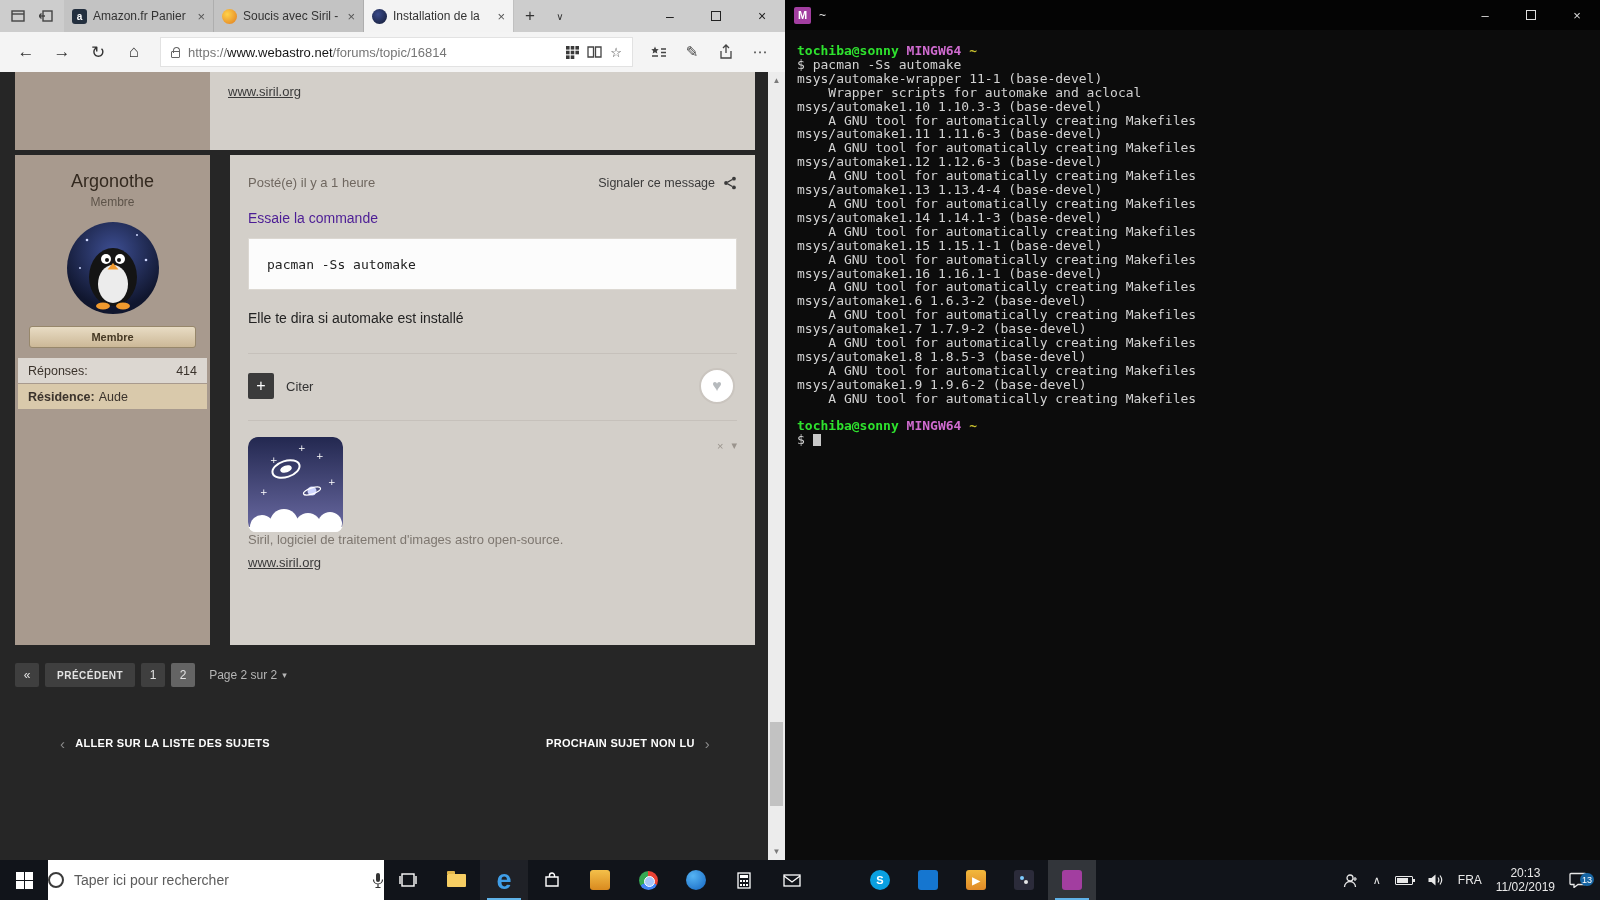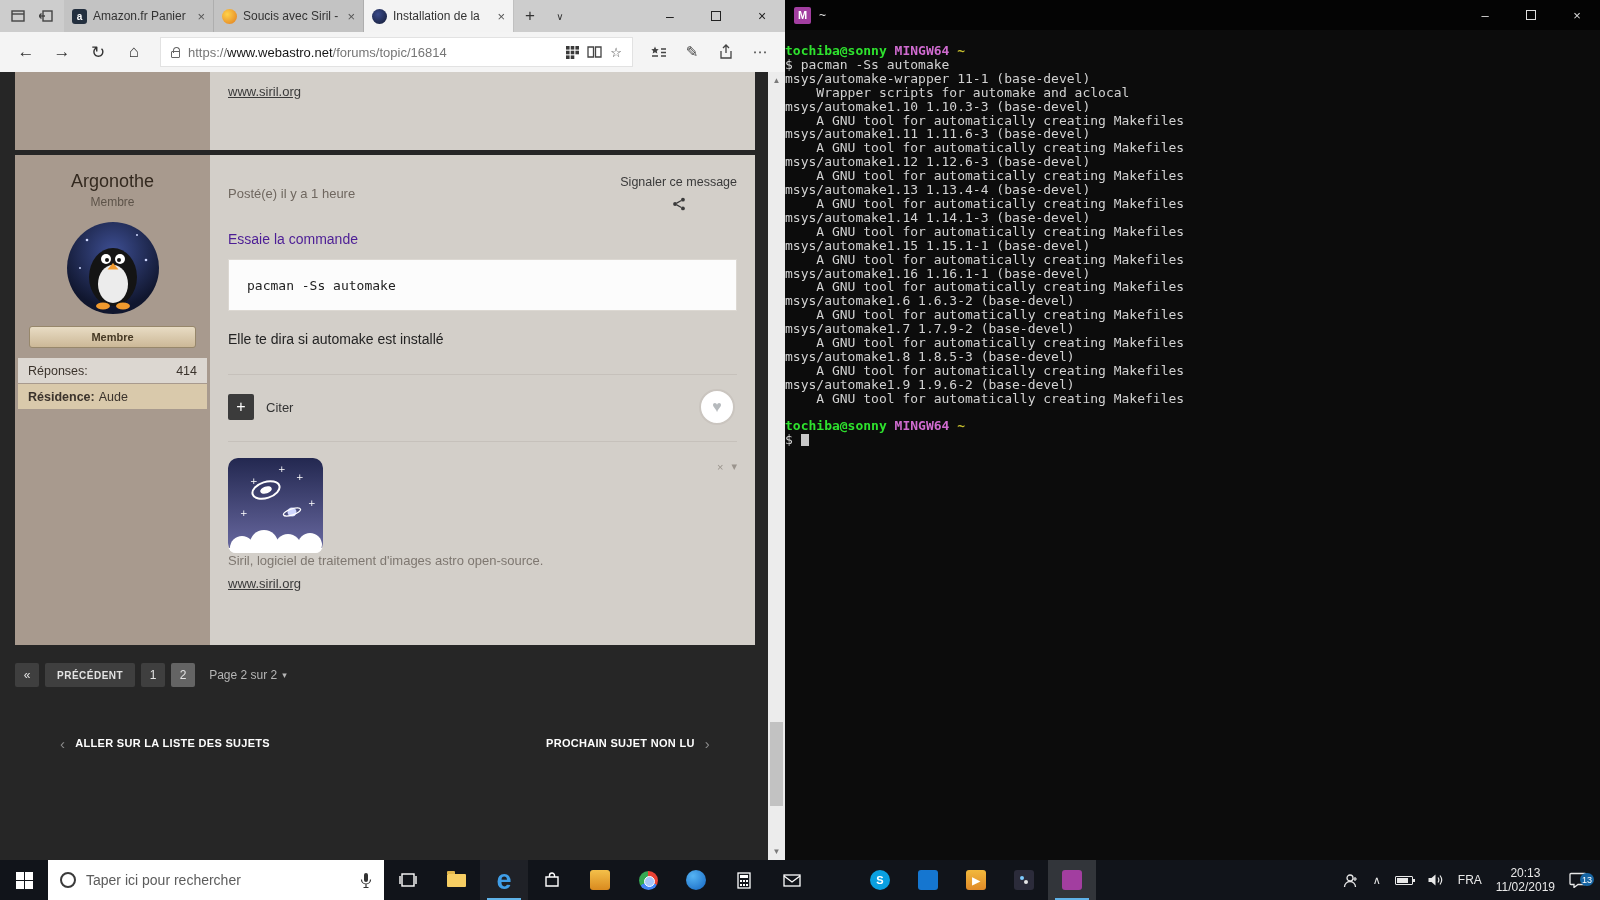--- a/index.html
+++ b/index.html
@@ -36,35 +36,35 @@
   .addr-ic { flex:none; color:#444; display:flex; align-items:center; font-size:13px; }
   .tb-ic { width:34px; height:32px; display:flex; align-items:center; justify-content:center; color:#444; font-size:15px; flex:none; }
 
   .page { position:absolute; top:72px; left:0; right:0; bottom:0; background:#262626; overflow:hidden; }
   .forum { position:absolute; left:15px; top:0; width:740px; }
   .frag { display:flex; height:78px; }
   .frag-side { width:195px; background:#a89a8e; }
   .frag-body { flex:1; background:#d3cfc9; padding:10px 0 0 18px; }
   .wa-link { color:#3a3a3a; text-decoration:underline; font-size:13px; }
 
-  .post { display:flex; margin-top:5px; height:490px; }
+  .post { display:flex; margin-top:5px; height:490px;gap:20px; }
   .post-side { width:195px; background:#a89a8e; text-align:center; flex:none; }
   .author { margin-top:16px; font-size:18px; color:#33291f; }
   .role { margin-top:3px; font-size:12px; color:#5d5349; }
   .avatar { width:92px; height:92px; border-radius:50%; margin:13px auto 0; background:radial-gradient(circle at 50% 32%, #3d4e92 0%, #10162e 72%); overflow:hidden; }
   .badge { margin:12px 14px 0; height:22px; line-height:20px; background:linear-gradient(#e8dcc4,#ccb897); border:1px solid #97876b; border-radius:3px; font-size:11px; font-weight:bold; color:#453824; }
   .stats { margin:10px 3px 0; }
   .stat { height:25px; display:flex; align-items:center; padding:0 10px; font-size:12.5px; color:#3b332c; background:#dcd7d1; margin-bottom:1px; }
   .stat.hl { background:#d9c9ab; }
   .stat .sl { font-weight:normal; } .stat.hl .sl { font-weight:bold; }
   .stat .sv-right { margin-left:auto; } .stat .sv-in { margin-left:4px; }
 
   .post-main { flex:1; background:#d3cfc9; padding:0 18px; }
   .meta-row { margin-top:20px; display:flex; align-items:center; font-size:13px; color:#6f675f; }
-  .report { margin-left:auto; display:flex; align-items:center; gap:8px; font-size:12.5px; color:#3a3a3a;flex-direction:column; }
+  .report { margin-left:auto; display:flex; align-items:center; gap:8px; font-size:12.5px; color:#3a3a3a; }
   .intro { margin-top:20px; font-size:14px; color:#4c1d95; }
   .codebox { margin-top:12px; height:52px; background:#fcfcfc; border:1px solid #dcd8d2; display:flex; align-items:center; padding-left:18px; font-family:"DejaVu Sans Mono","Liberation Mono",monospace; font-size:13px; color:#222; }
   .bodylines { margin-top:18px; }
   .bodyline { font-size:14px; color:#232323; line-height:21px; }
   .actions { margin-top:24px; border-top:1px solid #c6c1bb; border-bottom:1px solid #c6c1bb; padding:14px 0 16px; display:flex; align-items:center; }
   .plusbtn { width:26px; height:26px; background:#3b3b3b; color:#fff; border-radius:2px; display:flex; align-items:center; justify-content:center; font-size:16px; }
   .quote-label { margin-left:12px; font-size:13px; color:#333; }
   .heartbtn { margin-left:auto; margin-right:2px; width:36px; height:36px; border-radius:50%; border:2px solid #cac5bf; background:#fff; display:flex; align-items:center; justify-content:center; color:#b6babd; font-size:16px; }
   .card { margin-top:16px; position:relative; }
   .card-controls { position:absolute; right:0; top:2px; color:#9a948d; font-size:11px; display:flex; gap:8px; align-items:center; }
@@ -92,35 +92,35 @@
   .sb-arrow.bottom { position:absolute; bottom:0; left:0; right:0; }
   .sb-thumb { position:absolute; left:2px; width:13px; top:650px; height:84px; background:#c2c2c2; }
 
   
   .terminal { position:absolute; left:785px; top:0; width:815px; height:860px; background:#0c0c0c; }
   .term-titlebar { height:30px; display:flex; align-items:center; background:#040404; }
   .term-icon { width:17px; height:17px; margin-left:9px; background:#a23ea0; border-radius:2px; color:#fff; font-size:11px; font-weight:bold; display:flex; align-items:center; justify-content:center; }
   .term-title { margin-left:8px; color:#e8e8e8; font-size:12px; }
   .term-controls { margin-left:auto; display:flex; height:100%; }
   .twc { width:46px; display:flex; align-items:center; justify-content:center; color:#ddd; font-size:13px; }
-  .term-body { position:absolute; left:0; top:44px; right:4px; font-family:"DejaVu Sans Mono","Liberation Mono",monospace; font-size:13px; line-height:13.9px; color:#d2d2d2; white-space:pre; }
+  .term-body { position:absolute; left:12px; top:44px; right:4px; font-family:"DejaVu Sans Mono","Liberation Mono",monospace; font-size:13px; line-height:13.9px; color:#d2d2d2; white-space:pre; }
   .t-user { color:#2ee22e; font-weight:bold; }
   .t-env  { color:#cf6bcf; font-weight:bold; }
   .t-path { color:#c9c12e; font-weight:bold; }
   .cursor { display:inline-block; width:8px; height:12px; background:#c8c8c8; vertical-align:-2px; }
 
   
   .taskbar { position:absolute; left:0; top:860px; width:1600px; height:40px; background:#11141a; display:flex; align-items:stretch; }
   .tb-slot { width:48px; display:flex; align-items:center; justify-content:center; position:relative; flex:none; }
   .tb-slot.open { background:rgba(255,255,255,.06); }
   .tb-slot.focused { background:rgba(255,255,255,.14); }
   .tb-slot.open:after, .tb-slot.focused:after { content:""; position:absolute; bottom:0; left:7px; right:7px; height:2px; background:#5fb2e8; }
   .winlogo { width:17px; height:17px; display:grid; grid-template-columns:8px 8px; grid-template-rows:8px 8px; gap:1px; }
   .winlogo div { background:#fff; }
-  .search { width:336px; background:#fff; display:flex; align-items:center; gap:10px; padding:0 12px; flex:none; }
+  .search { width:336px; background:#fff; display:flex; align-items:center; gap:10px; padding:0 0; flex:none; }
   .cortana { width:16px; height:16px; border:2px solid #3a3a3a; border-radius:50%; flex:none; }
   .search-text { flex:1; color:#5c5c5c; font-size:14px; white-space:nowrap; overflow:hidden; }
   .appglyph-e { color:#3f9ee8; font-size:27px; font-weight:bold; line-height:1; }
   .folder { width:19px; height:13px; background:#f7ce63; border-radius:1px; position:relative; }
   .folder:before { content:""; position:absolute; left:0; top:-3px; width:8px; height:3px; background:#e3b74a; border-radius:1px 1px 0 0; }
   .chrome { width:19px; height:19px; border-radius:50%; background:conic-gradient(#ea4335 0 33%, #4285f4 0 66%, #34a853 0 100%); position:relative; }
   .chrome:after { content:""; position:absolute; left:5px; top:5px; width:9px; height:9px; border-radius:50%; background:#a8c7fa; border:1.5px solid #fff; }
   .squareapp { width:20px; height:20px; border-radius:3px; display:flex; align-items:center; justify-content:center; color:#fff; font-size:10px; font-weight:bold; }
   .circleapp { width:20px; height:20px; border-radius:50%; display:flex; align-items:center; justify-content:center; color:#fff; font-size:11px; font-weight:bold; }
   .battery { width:18px; height:9px; border:1px solid #e8e8e8; border-radius:1px; position:relative; }

